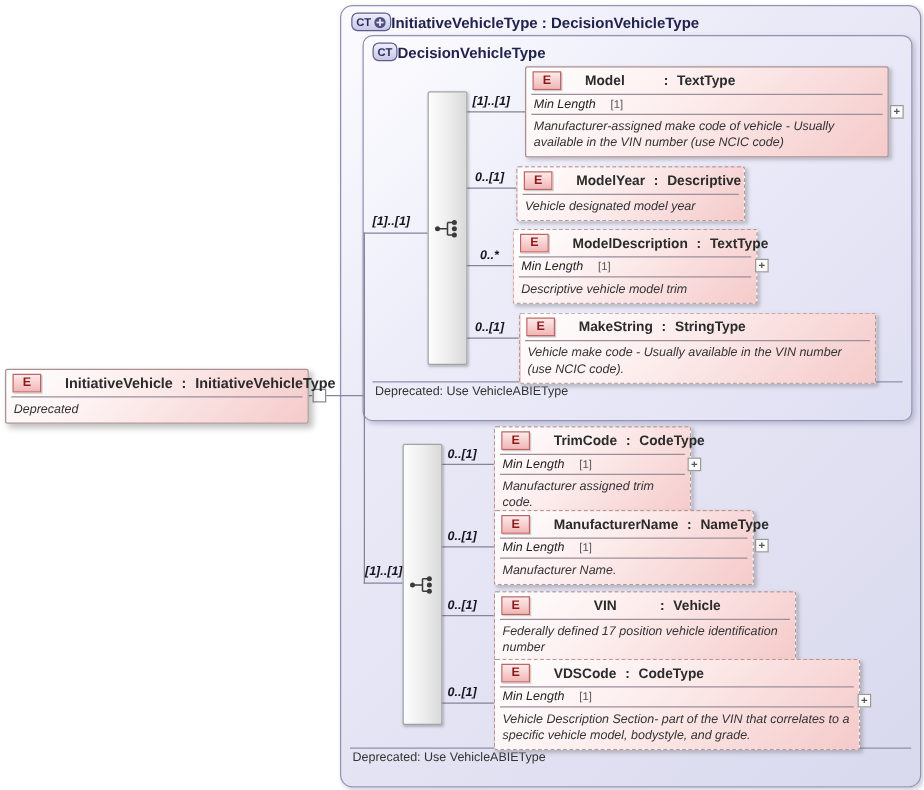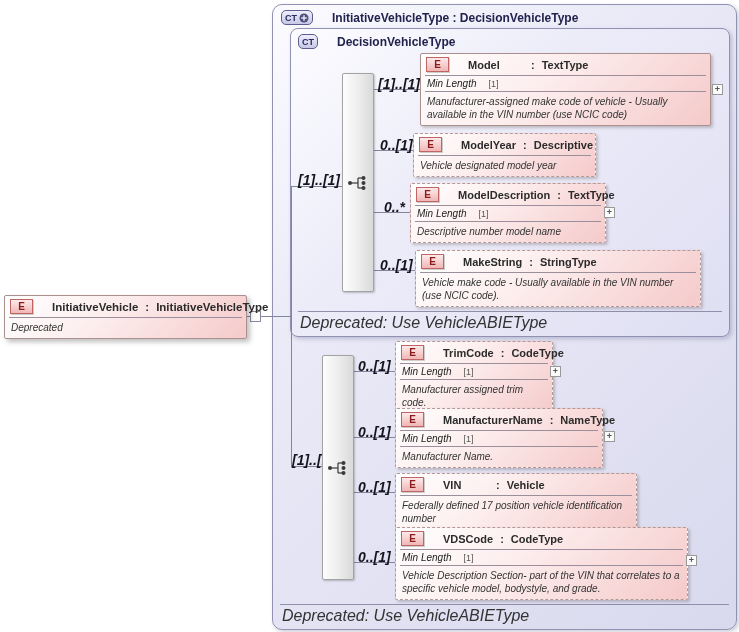--- a/index.html
+++ b/index.html
@@ -9,48 +9,48 @@
   }
   
   .ct-box{
     position:absolute;border:1px solid #9191b3;border-radius:10px;
     background:linear-gradient(135deg,#fbfbff 0%,#e9e9f7 35%,#d9d9ee 100%);
     box-shadow:2px 2px 4px rgba(90,90,130,.30);
   }
   #outer-box{left:272px;top:4px;width:463px;height:624px;}
   #inner-box{left:290px;top:28px;width:438px;height:307px;border-radius:8px;
     background:linear-gradient(135deg,#fcfcff 0%,#ececf9 40%,#dfdff3 100%);}
-  .ct-header{position:absolute;display:flex;align-items:center;gap:19px;
+  .ct-header{position:absolute;display:flex;align-items:center;gap:0;
     font-size:12px;font-weight:bold;color:#22224e;white-space:nowrap;}
   #outer-header{left:8px;top:5px;}
   #inner-header{left:7px;top:5px;}
   .ct-icon{
     display:inline-flex;align-items:center;gap:2px;height:13px;
     border:1.5px solid #5c5c90;border-radius:5px;padding:0 3px;
     background:linear-gradient(180deg,#eeeefb,#c8c8e6);
     color:#2a2a5e;font-size:9px;font-weight:bold;
   }
   .type-footer{
-    position:absolute;left:7px;right:7px;bottom:3px;
+    position:absolute;left:7px;right:7px;bottom:16px;
     border-top:1px solid #9090ac;padding:2px 2px 1px;
-    font-size:16px;font-style:italic;color:#333;
+    font-size:10px;color:#333;
   }
   
   .compositor{
     position:absolute;width:30px;border:1px solid #a3a3a3;border-radius:2px;
     background:linear-gradient(90deg,#fdfdfd 0%,#ececec 55%,#d9d9d9 100%);
     box-shadow:1px 1px 2px rgba(0,0,0,.22);
     display:flex;align-items:center;justify-content:center;
   }
   #comp-upper{left:342px;top:73px;height:217px;}
   #comp-lower{left:322px;top:355px;height:223px;}
   
   .hline,.vline{position:absolute;background:#84849c;}
   .hline{height:1px;} .vline{width:1px;}
-  .card{position:absolute;font-size:14px;font-weight:bold;font-style:italic;
+  .card{position:absolute;font-size:10px;font-weight:bold;font-style:italic;
     color:#15151f;white-space:nowrap;}
   .handle{position:absolute;left:250px;top:311px;width:11px;height:11px;
     border:1px solid #8a8a9a;background:#fdfdfd;box-sizing:border-box;}
   
   .ebox{
     position:absolute;box-sizing:border-box;border:1px solid #ab9090;border-radius:2px;
     background:linear-gradient(135deg,#ffffff 0%,#fdeeee 40%,#f5caca 100%);
     box-shadow:2px 2px 3px rgba(90,80,80,.30);font-size:11px;
   }
   .ebox.dashed{border:1px dashed #b39898;}
@@ -76,21 +76,21 @@
   #box-modelyear{left:413px;top:133px;width:183px;}
   #box-modeldescription{left:410px;top:183px;width:196px;}
   #box-makestring{left:415px;top:250px;width:286px;}
   #box-trimcode{left:395px;top:341px;width:158px;}
   #box-manufacturername{left:395px;top:408px;width:208px;}
   #box-vin{left:395px;top:473px;width:242px;}
   #box-vdscode{left:395px;top:527px;width:293px;}
   #box-root{left:4px;top:295px;width:243px;box-shadow:3px 3px 5px rgba(0,0,0,.25);}
   #box-root .ebox-header{font-size:11.5px;}
   #box-model .ename{min-width:56px;}
-  #box-vin .ename{min-width:46px;}
+  #box-vin .ename{min-width:46px;margin-left:32px;}
   
   .plusbtn{
     position:absolute;width:11px;height:11px;box-sizing:border-box;
     border:1px solid #999;background:#fbfbfb;color:#555;
     font-size:9px;line-height:9px;text-align:center;font-weight:bold;cursor:pointer;
   }
   #plus-model{left:712px;top:84px;}
   #plus-modeldescription{left:604px;top:207px;}
   #plus-trimcode{left:550px;top:366px;}
   #plus-manufacturername{left:604px;top:431px;}
@@ -220,21 +220,21 @@
     <div class="ebox-header">
       <span class="e-icon">E</span>
       <span class="ename">ModelDescription</span>
       <span>:</span>
       <span>TextType</span>
     </div>
     <div class="facet-row">
       <span class="facet-label">Min Length</span>
       <span class="facet-value">[1]</span>
     </div>
-    <div class="desc">Descriptive number model name</div>
+    <div class="desc">Descriptive vehicle model trim</div>
   </div>
   <div id="plus-modeldescription" class="plusbtn">+</div>
 
   <div id="box-makestring" class="ebox dashed">
     <div class="ebox-header">
       <span class="e-icon">E</span>
       <span class="ename">MakeString</span>
       <span>:</span>
       <span>StringType</span>
     </div>

